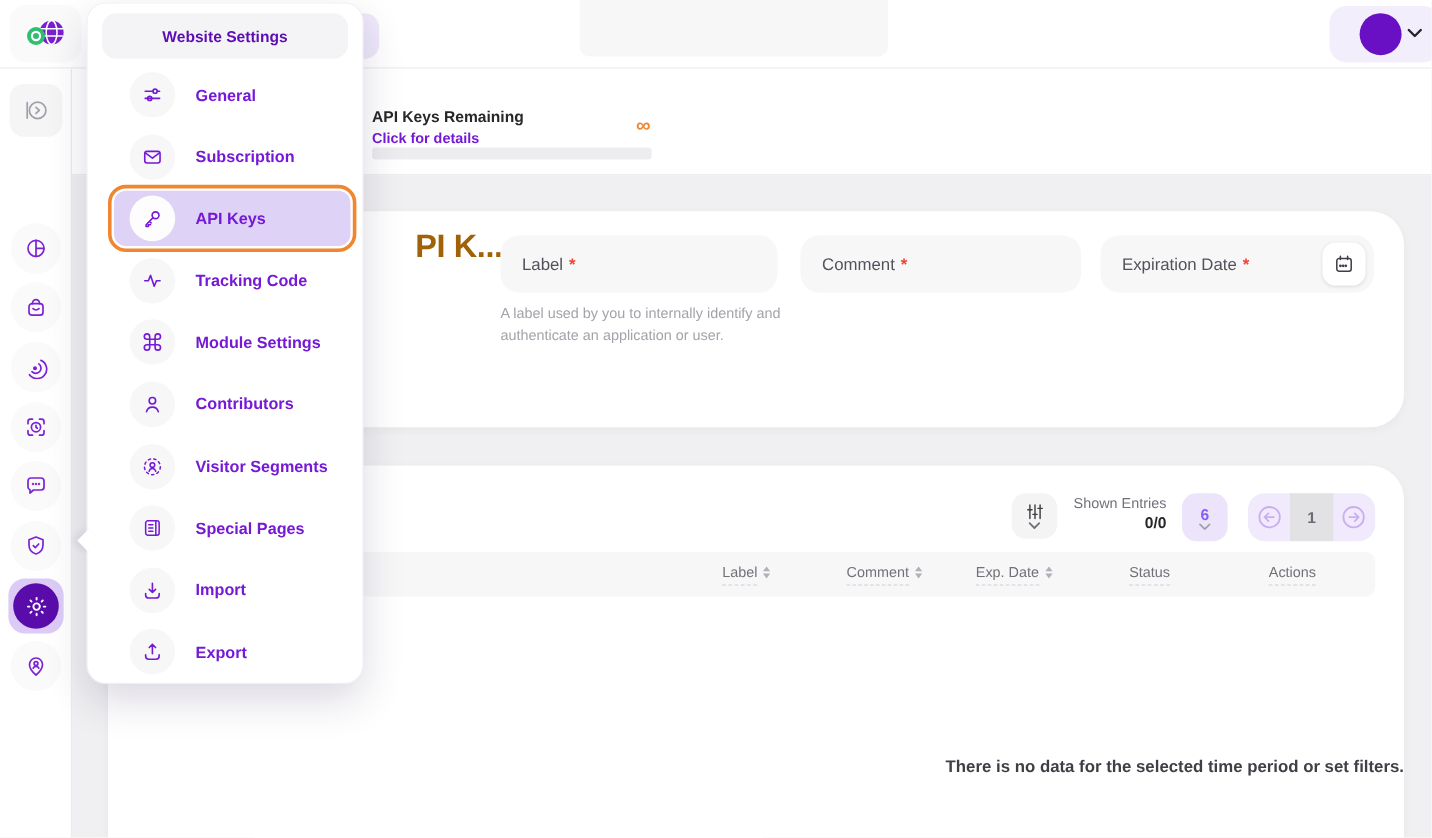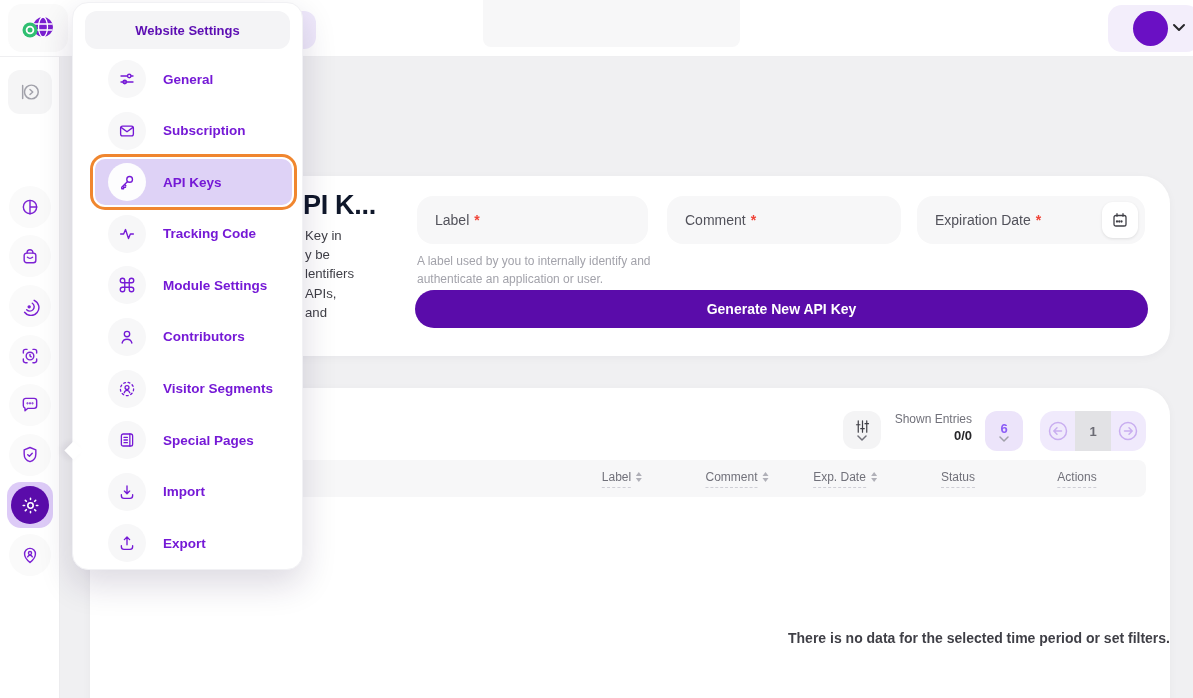--- a/index.html
+++ b/index.html
@@ -29,21 +29,21 @@
   .quota-title { position:absolute; left:250px; top:33px; font-size:13px; font-weight:700; color:#27272a; }
   .quota-link { position:absolute; left:250px; top:51px; font-size:12px; font-weight:600; color:#7519d6; cursor:pointer; }
   .quota-value { position:absolute; left:470px; top:38px; font-size:17px; font-weight:700; color:#f0862f; }
   .quota-bar { position:absolute; left:250px; top:66px; width:233px; height:10px; border-radius:3px; background:#ededf0; }
 
   
   .card { position:absolute; background:#fff; border-radius:28px; box-shadow:0 2px 8px rgba(20,20,45,.04); }
   .card-generator { left:90px; top:176px; width:1080px; height:180px; }
   .card-table { left:90px; top:388px; width:1080px; height:420px; }
 
-  .gen-heading { position:absolute; left:213px; top:14px; font-size:27px; font-weight:700; color:#0f172a; letter-spacing:-.3px; }
+  .gen-heading { position:absolute; left:213px; top:14px; font-size:27px; font-weight:700; color:#a16207; letter-spacing:-.3px;padding-left:43px; }
   .gen-desc { position:absolute; left:215px; top:50px; font-size:13.2px; line-height:19.2px; color:#3f3f46; }
   .gen-desc span { display:block; }
 
   .field { position:absolute; top:20px; height:48px; border-radius:16px; background:#f7f7f8; display:flex; align-items:center; padding:0 18px; font-size:14px; color:#52525b; cursor:text; }
   .f-label { left:327px; width:231px; }
   .f-comment { left:577px; width:234px; }
   .f-exp { left:827px; width:228px;text-align:center; }
   .req { color:#f04438; margin-left:5px; font-weight:600; }
   .cal-btn { position:absolute; right:7px; top:6px; width:36px; height:36px; border-radius:11px; background:#fff; box-shadow:0 1px 3px rgba(0,0,0,.10); display:flex; align-items:center; justify-content:center; cursor:pointer; }
   .helper { position:absolute; left:327px; top:76px; width:254px; font-size:12px; line-height:1.5; color:#a3a3ab; }
@@ -164,30 +164,29 @@
     </div>
     <div class="side-item side-ci" style="top:477px">
       <svg width="20" height="20" viewBox="0 0 24 24" fill="none" stroke="#7c22d4" stroke-width="1.7" stroke-linecap="round" stroke-linejoin="round">
         <path d="M12 21s-6.5-5.4-6.5-10.3A6.5 6.5 0 0 1 12 4a6.5 6.5 0 0 1 6.5 6.7C18.5 15.6 12 21 12 21z"></path>
         <circle cx="12" cy="9.6" r="1.9"></circle>
           <path d="M9.2 14.2c.6-1.3 1.6-1.9 2.8-1.9s2.2.6 2.8 1.9"></path>
       </svg>
     </div>
   </nav>
 
+  <section class="quota-strip">
+    <div class="quota-title">API Keys Remaining</div>
+    <div class="quota-link">Click for details</div>
+    <div class="quota-value">∞</div>
+    <div class="quota-bar"></div>
+  </section>
 
   <section class="card card-generator">
     <div class="gen-heading">PI K...</div>
-    <div class="gen-desc">
-      <span>Key in</span>
-      <span>y be</span>
-      <span>lentifiers</span>
-      <span>APIs,</span>
-      <span>and</span>
-    </div>
 
     <div class="field f-label">
       <span>Label</span>
       <span class="req">*</span>
     </div>
     <div class="field f-comment">
       <span>Comment</span>
       <span class="req">*</span>
     </div>
     <div class="field f-exp">
@@ -197,21 +196,20 @@
         <svg width="18" height="18" viewBox="0 0 24 24" fill="none" stroke="#3f3f46" stroke-width="1.7" stroke-linecap="round">
           <rect x="4" y="6" width="16" height="14" rx="2.5"></rect>
             <path d="M8 3.5V7M16 3.5V7"></path>
           <circle cx="8" cy="14" r=".7" fill="#3f3f46"></circle>
             <circle cx="11" cy="14" r=".7" fill="#3f3f46"></circle>
             <circle cx="14" cy="14" r=".7" fill="#3f3f46"></circle>
         </svg>
       </div>
     </div>
     <div class="helper">A label used by you to internally identify and authenticate an application or user.</div>
-    <button class="gen-btn">Generate New API Key</button>
   </section>
 
   <section class="card card-table">
     <div class="filter-btn">
       <svg width="17" height="15" viewBox="0 0 24 20" fill="none" stroke="#3f3f46" stroke-width="1.7" stroke-linecap="round">
         <path d="M6 2v16M12 2v16M18 2v16M3.5 7.5h5M9.5 13h5M15.5 6h5"></path>
       </svg>
       <svg width="10" height="6" viewBox="0 0 10 6">
         <path d="M1 1l4 4 4-4" fill="none" stroke="#71717a" stroke-width="1.5" stroke-linecap="round" stroke-linejoin="round"></path>
       </svg>

